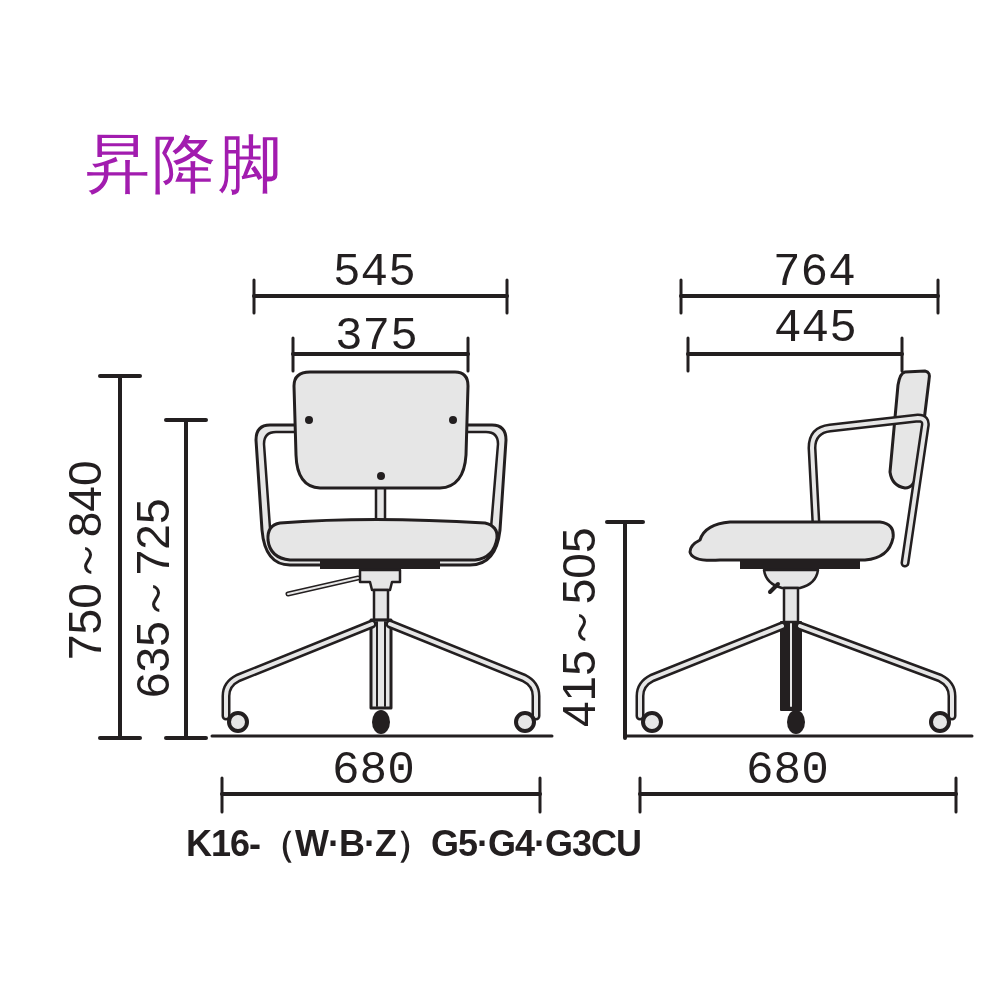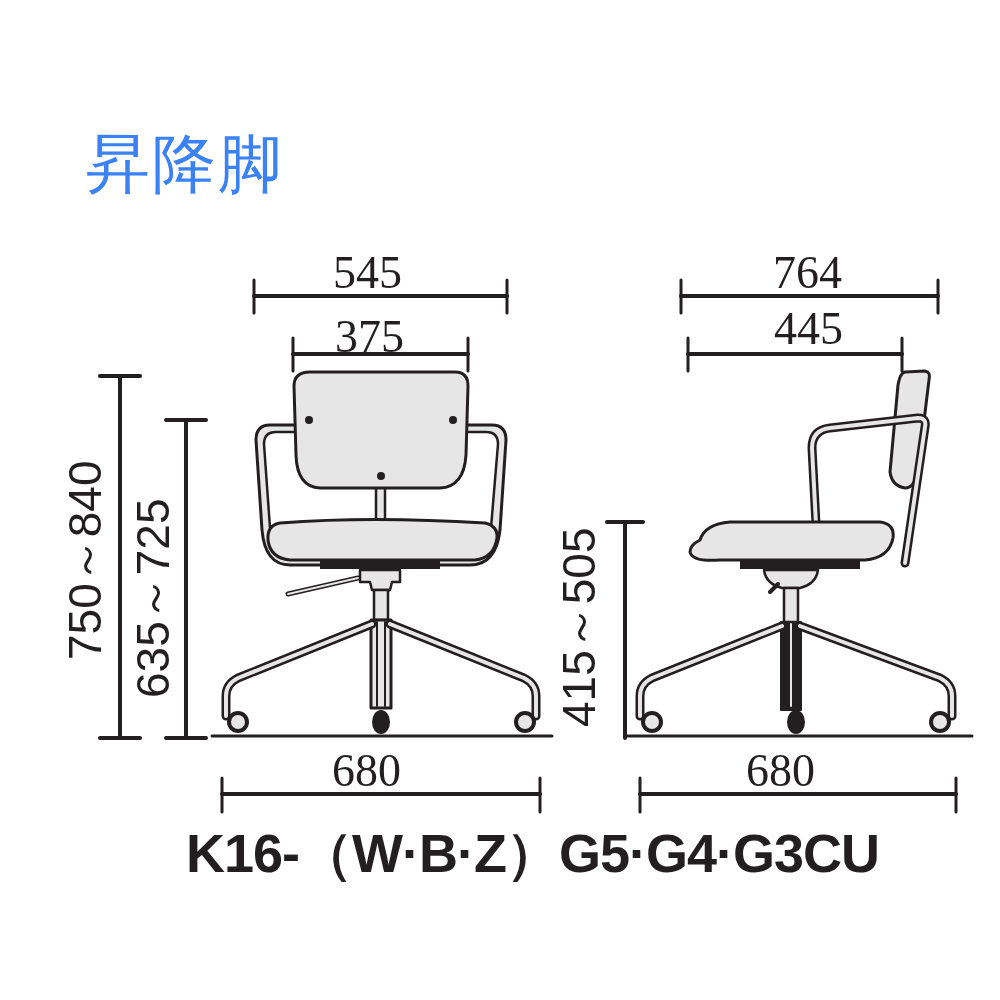--- a/index.html
+++ b/index.html
@@ -1,20 +1,20 @@
 <!DOCTYPE html>
 <html><head>
 <meta charset="utf-8">
 <style>
   html, body { margin: 0; padding: 0; background: #ffffff; }
   body { width: 1000px; height: 1000px; position: relative; overflow: hidden; font-family: "DejaVu Sans", sans-serif; color: #231f20; }
-  .title { position: absolute; left: 86px; top: 132px; font-size: 64px; line-height: 1; font-family: "DejaVu Sans", sans-serif; color: #3b82f6; letter-spacing: 2px; }
-  .dim { position: absolute; font-family: Liberation Serif, serif; font-size: 46px; line-height: 1; color: #231f20; }
+  .title { position: absolute; left: 86px; top: 132px; font-size: 64px; line-height: 1; font-family: "DejaVu Sans", sans-serif; color: #a21caf; letter-spacing: 2px; }
+  .dim { position: absolute; font-family: Liberation Mono, monospace; font-size: 46px; line-height: 1; color: #231f20; }
   .vdim { position: absolute; font-family: "Liberation Sans", sans-serif; font-size: 46px; line-height: 1; color: #231f20; transform-origin: left top; transform: rotate(-90deg); white-space: nowrap; }
-  .model { position: absolute; left: 186px; top: 826px; font-family: "Liberation Sans", sans-serif; font-weight: bold; font-size: 54px; line-height: 1; color: #231f20; white-space: nowrap; letter-spacing: -1px; }
+  .model { position: absolute; left: 186px; top: 826px; font-family: "Liberation Sans", sans-serif; font-weight: bold; font-size: 36px; line-height: 1; color: #231f20; white-space: nowrap; letter-spacing: -1px; }
   svg.draw { position: absolute; left: 0; top: 0; }
 </style>
 </head>
 <body>
 
 <div class="title">昇降脚</div>
 
 <div class="dim" style="left:333px; top:250px;">545</div>
 <div class="dim" style="left:335px; top:314px;">375</div>
 <div class="dim" style="left:773px; top:250px;">764</div>

